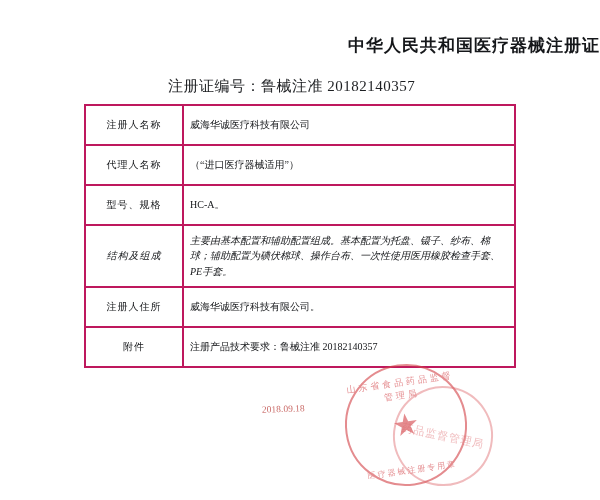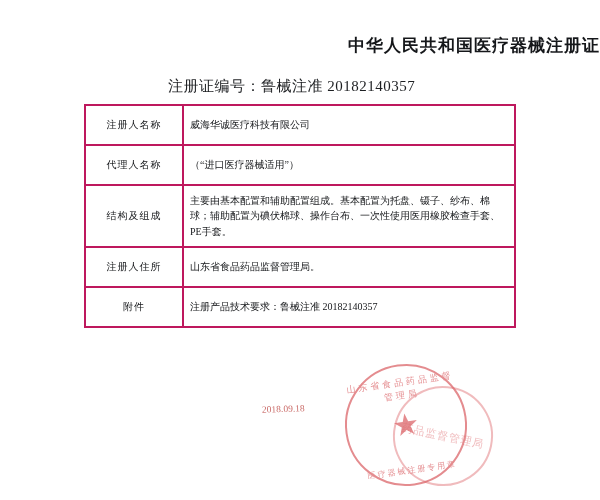--- a/index.html
+++ b/index.html
@@ -58,20 +58,21 @@
     padding: 4px 2px;
   }
   td.value {
     text-align: left;
     padding-left: 8px;
     margin-left: 36px;
   }
   td.tall {
     height: 52px;
     vertical-align: middle;
+    font-style: italic;
   }
   td.mid {
     height: 30px;
   }
   
   .seal {
     position: absolute;
     left: 345px;
     top: 330px;
     width: 118px;
@@ -150,26 +151,30 @@
     <tbody>
       <tr>
         <td class="label mid">注册人名称</td>
         <td class="value mid">威海华诚医疗科技有限公司</td>
       </tr>
       <tr>
         <td class="label mid">代理人名称</td>
         <td class="value mid">（“进口医疗器械适用”）</td>
       </tr>
       <tr>
+        <td class="label mid">型号、规格</td>
+        <td class="value mid">HC-A。</td>
+      </tr>
+      <tr>
         <td class="label tall">结构及组成</td>
         <td class="value tall">主要由基本配置和辅助配置组成。基本配置为托盘、镊子、纱布、棉球；辅助配置为碘伏棉球、操作台布、一次性使用医用橡胶检查手套、PE手套。</td>
       </tr>
       <tr>
         <td class="label mid">注册人住所</td>
-        <td class="value mid">山东省食品药品监督管理局。</td>
+        <td class="value mid">威海华诚医疗科技有限公司。</td>
       </tr>
       <tr>
         <td class="label mid">附件</td>
         <td class="value mid">注册产品技术要求：鲁械注准 20182140357</td>
       </tr>
 
     </tbody>
   </table>
 
   <div class="seal">

